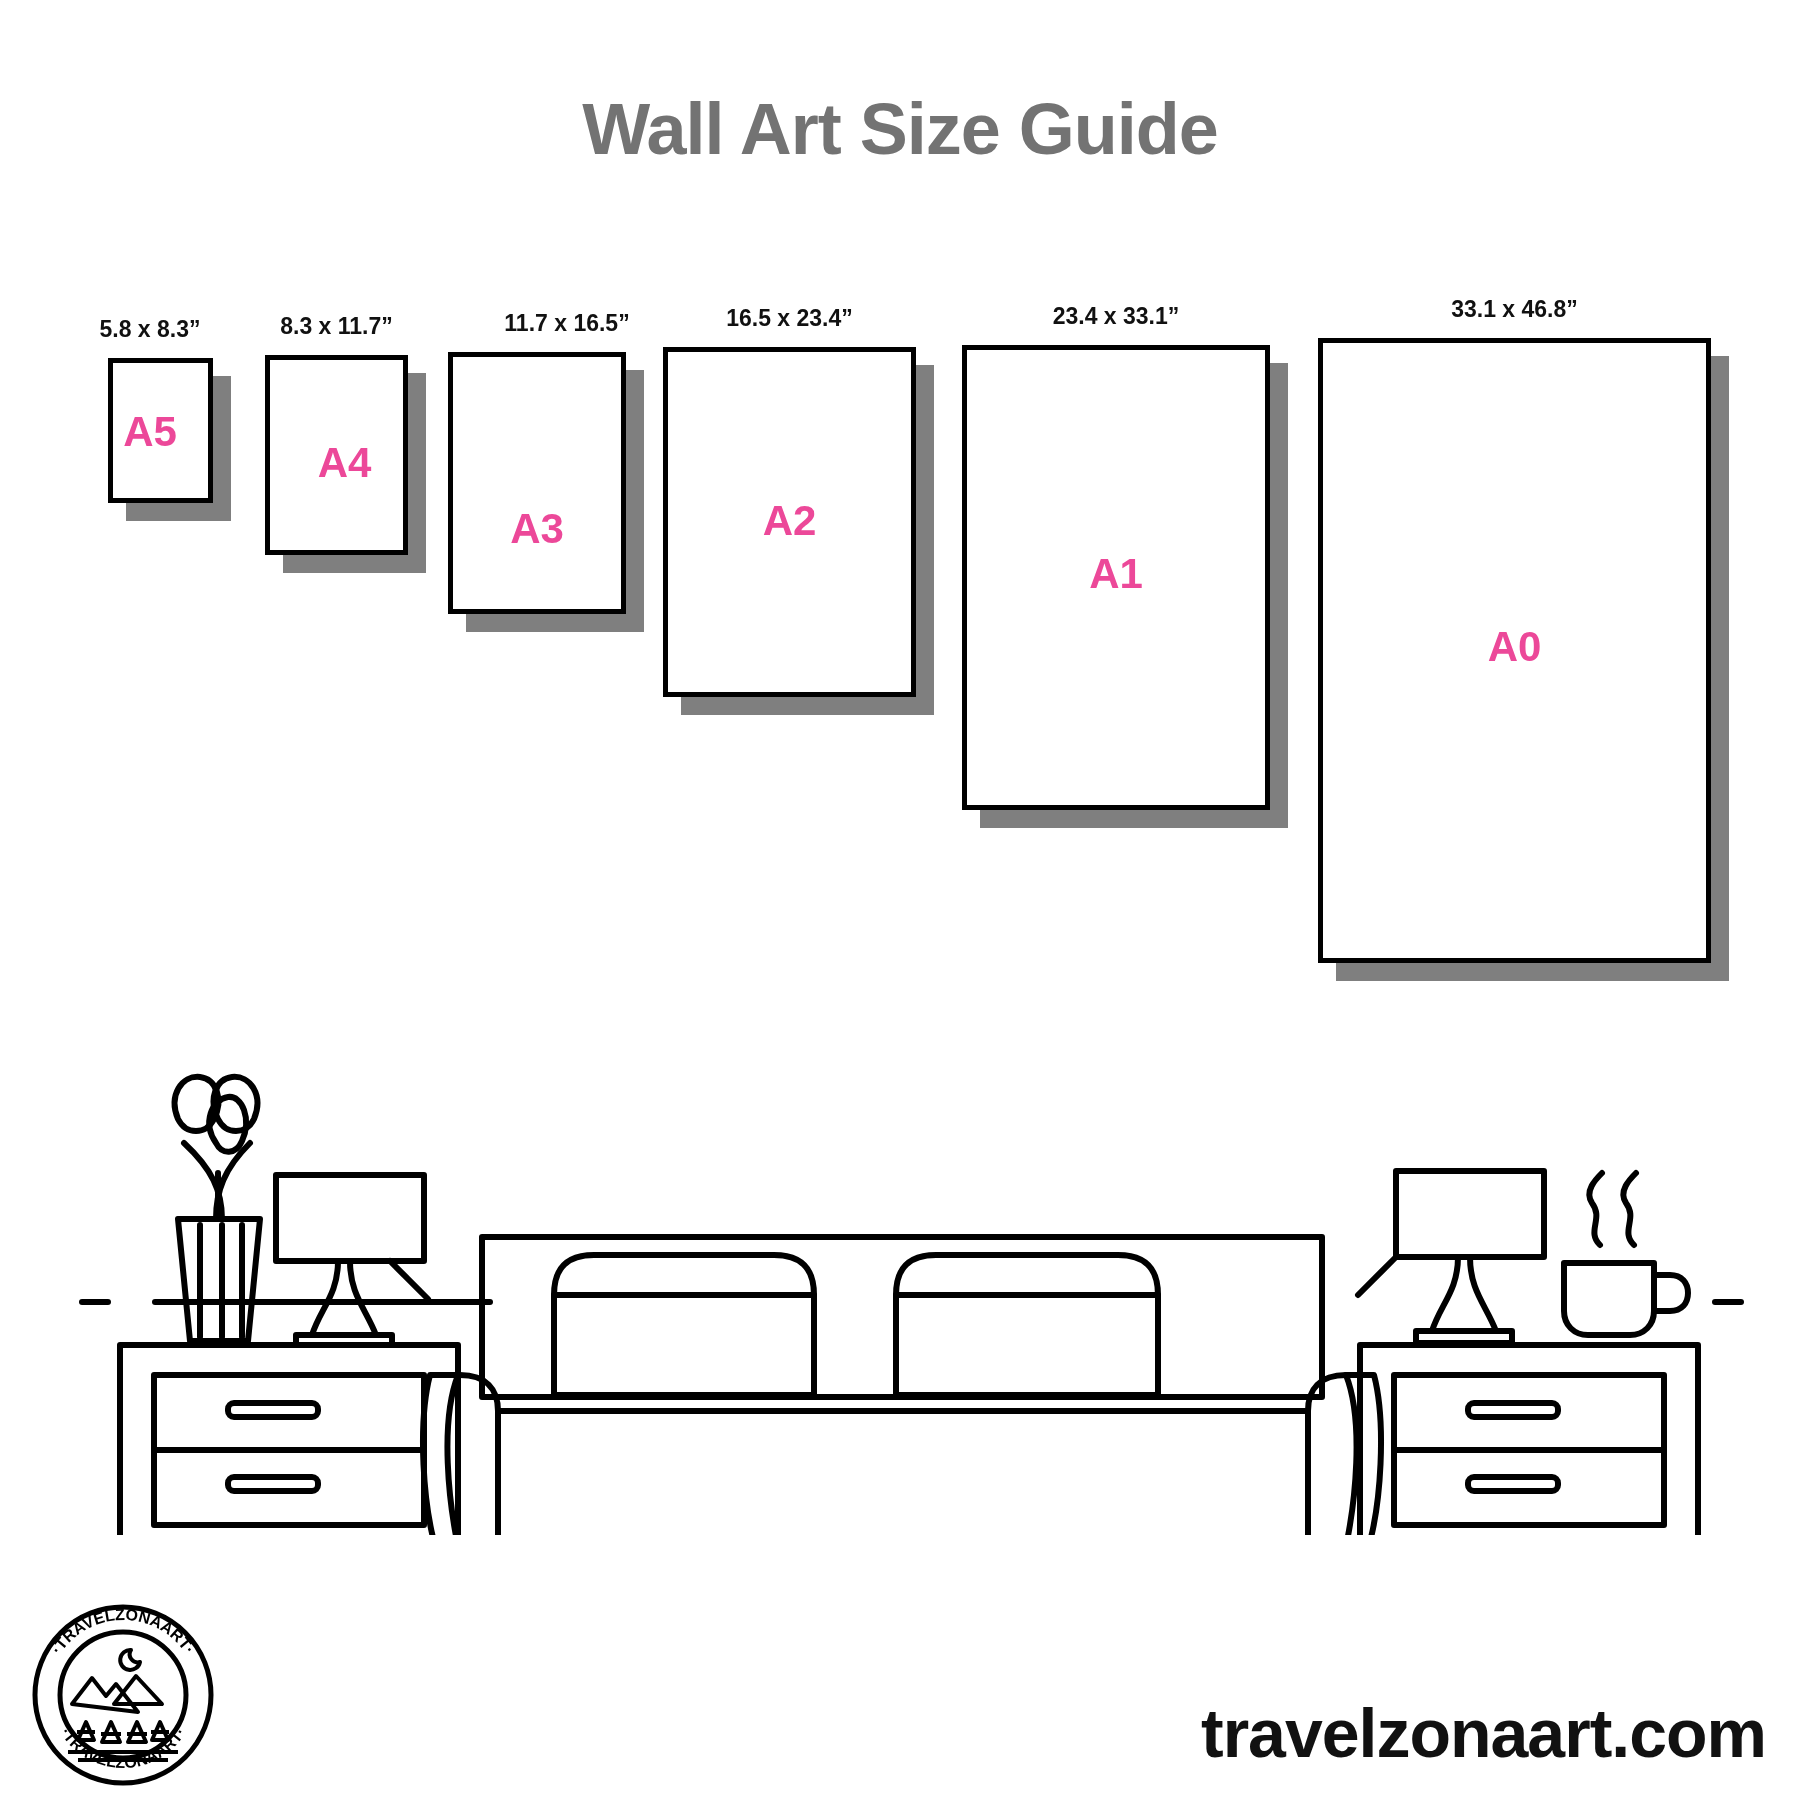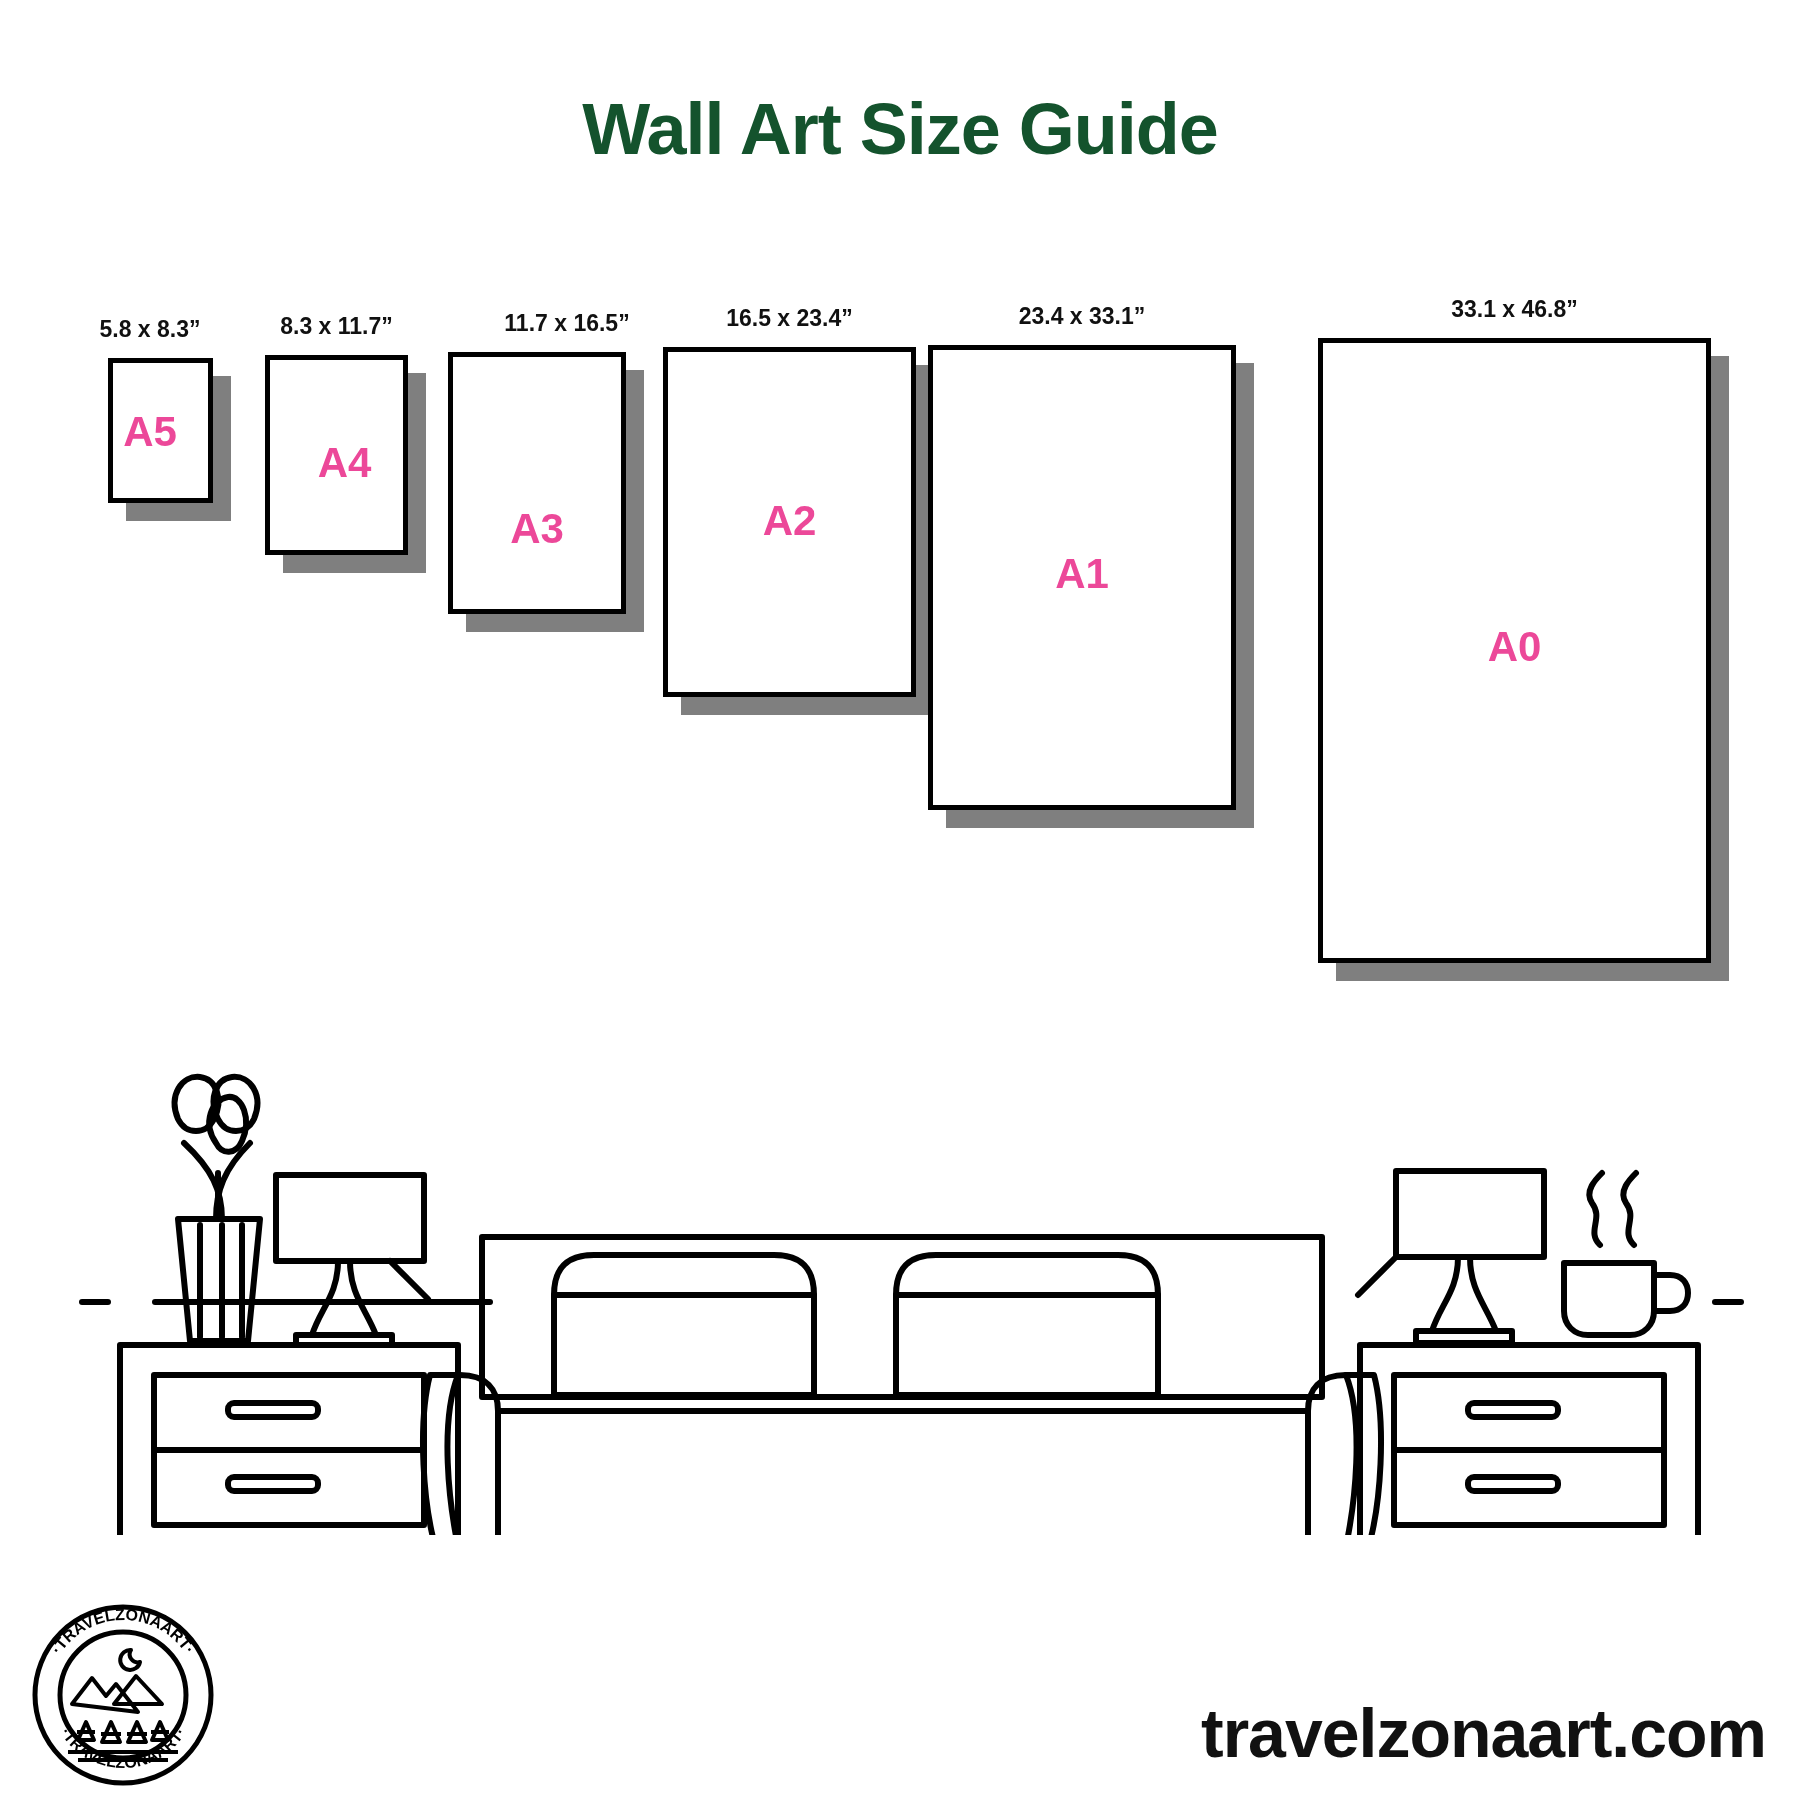--- a/index.html
+++ b/index.html
@@ -19,21 +19,21 @@
   
   .title {
     position: absolute;
     top: 88px;
     left: 0;
     width: 1800px;
     text-align: center;
     font-size: 72px;
     font-weight: bold;
     letter-spacing: -1px;
-    color: #14532d;
+    color: #737373;
   }
 
   
   #frames {
     position: absolute;
     left: 0;
     top: 0;
     width: 1800px;
     height: 1030px;
   }
@@ -118,21 +118,21 @@
       <div class="frame-shadow" style="left: 18px; top: 18px; width: 178px; height: 262px; background: rgb(127, 127, 127);"></div>
       <div class="frame-box" style="left: 0px; top: 0px; width: 178px; height: 262px; border-color: rgb(0, 0, 0); background: rgb(255, 255, 255);"></div>
       <div class="frame-label" style="top: 105px; margin-top: 48px;">A3</div>
     </div>
     <div class="frame-group" style="left: 663px; top: 347px; width: 253px; height: 424px;">
       <div class="frame-dim" style="top: -42px; left: 50%; transform: translateX(-50%); width: auto;">16.5 x 23.4”</div>
       <div class="frame-shadow" style="left: 18px; top: 18px; width: 253px; height: 350px; background: rgb(127, 127, 127);"></div>
       <div class="frame-box" style="left: 0px; top: 0px; width: 253px; height: 350px; border-color: rgb(0, 0, 0); background: rgb(255, 255, 255);"></div>
       <div class="frame-label" style="top: 150px;">A2</div>
     </div>
-    <div class="frame-group" style="left: 928px; top: 345px; width: 308px; height: 465px;">
+    <div class="frame-group" style="left: 962px; top: 345px; width: 308px; height: 465px;">
       <div class="frame-dim" style="top: -42px; left: 50%; transform: translateX(-50%); width: auto;">23.4 x 33.1”</div>
       <div class="frame-shadow" style="left: 18px; top: 18px; width: 308px; height: 465px; background: rgb(127, 127, 127);"></div>
       <div class="frame-box" style="left: 0px; top: 0px; width: 308px; height: 465px; border-color: rgb(0, 0, 0); background: rgb(255, 255, 255);"></div>
       <div class="frame-label" style="top: 205px;">A1</div>
     </div>
     <div class="frame-group" style="left: 1318px; top: 338px; width: 393px; height: 625px;">
       <div class="frame-dim" style="top: -42px; left: 50%; transform: translateX(-50%); width: auto;">33.1 x 46.8”</div>
       <div class="frame-shadow" style="left: 18px; top: 18px; width: 393px; height: 625px; background: rgb(127, 127, 127);"></div>
       <div class="frame-box" style="left: 0px; top: 0px; width: 393px; height: 625px; border-color: rgb(0, 0, 0); background: rgb(255, 255, 255);"></div>
       <div class="frame-label" style="top: 285px;">A0</div>

